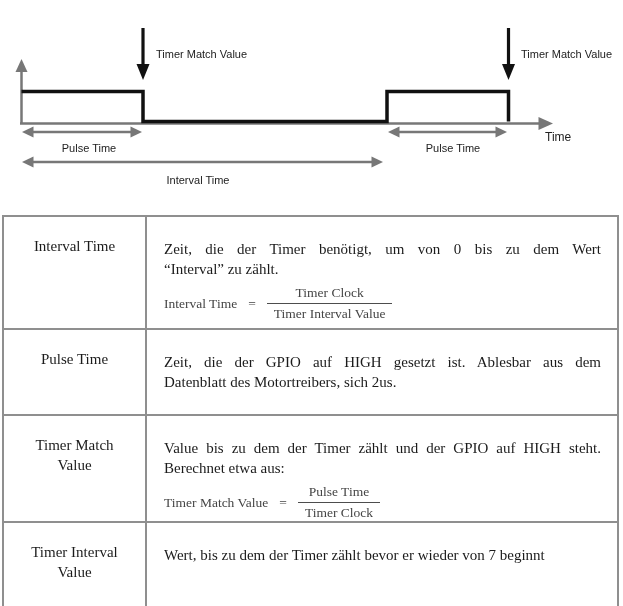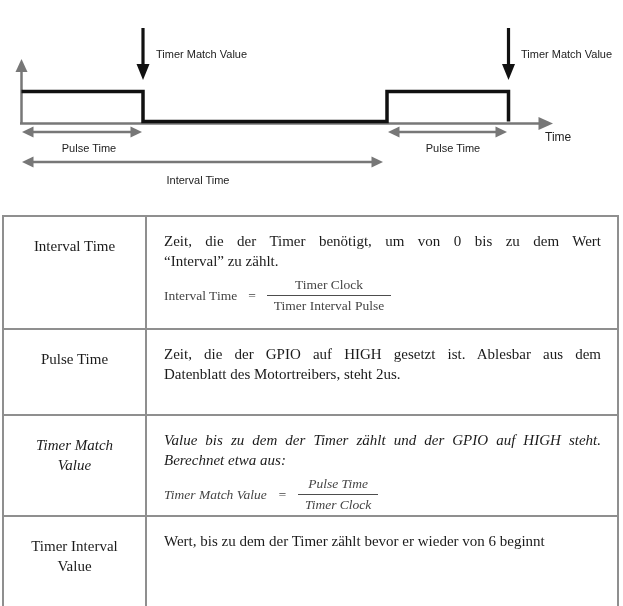--- a/index.html
+++ b/index.html
@@ -16,23 +16,23 @@
   .lbl   { font-size:11px; }
   .time-lbl { font-size:12px; }
 
   table.termtable {
     position:absolute; top:215px; left:2px;
     border-collapse:collapse; table-layout:fixed; width:615px;
     font-size:15px; line-height:20px; color:#1b1b1b;
   }
   table.termtable td { border:2px solid #8f8f8f; vertical-align:top; overflow:hidden; }
   tr.r1 { height:113px; } tr.r2 { height:86px; }
-  tr.r3 { height:101px;font-style:italic; } tr.r4 { height:108px; }
+  tr.r3 { height:101px; } tr.r4 { height:108px; }
   td.term { text-align:center; padding-top:19px; }
-  td.desc { padding:14px 16px 0 17px; }
+  td.desc { padding:22px 16px 0 17px; }
   .jline { text-align:justify; text-align-last:justify; }
   .formula {
     display:flex; align-items:center; margin-top:6px;
     color:#454545; font-size:13.5px; line-height:16px;
   }
   .formula .eq { margin:0 11px; }
   .frac { display:inline-block; text-align:center; }
   .frac .num { padding:0 7px 2px; border-bottom:1.5px solid #4d4d4d; }
   .frac .den { padding:2px 7px 0; }
 </style>
@@ -100,33 +100,33 @@
       <div>Interval Time</div>
     </td>
     <td class="desc">
       <div class="jline">Zeit, die der Timer benötigt, um von 0 bis zu dem Wert</div>
       <div>“Interval” zu zählt.</div>
       <div class="formula">
         <span>Interval Time</span>
         <span class="eq">=</span>
         <span class="frac">
           <div class="num">Timer Clock</div>
-          <div class="den">Timer Interval Pulse</div>
+          <div class="den">Timer Interval Value</div>
         </span>
       </div>
     </td>
   </tr>
 
   <tr class="r2">
     <td class="term">
       <div>Pulse Time</div>
     </td>
     <td class="desc">
       <div class="jline">Zeit, die der GPIO auf HIGH gesetzt ist. Ablesbar aus dem</div>
-      <div>Datenblatt des Motortreibers, steht 2us.</div>
+      <div>Datenblatt des Motortreibers, sich 2us.</div>
     </td>
   </tr>
 
   <tr class="r3">
     <td class="term">
       <div>Timer Match</div>
       <div>Value</div>
     </td>
     <td class="desc">
       <div class="jline">Value bis zu dem der Timer zählt und der GPIO auf HIGH steht.</div>
@@ -141,17 +141,17 @@
       </div>
     </td>
   </tr>
 
   <tr class="r4">
     <td class="term">
       <div>Timer Interval</div>
       <div>Value</div>
     </td>
     <td class="desc">
-      <div>Wert, bis zu dem der Timer zählt bevor er wieder von 6 beginnt</div>
+      <div>Wert, bis zu dem der Timer zählt bevor er wieder von 7 beginnt</div>
     </td>
   </tr>
 </tbody>
   </table>
 
 </body></html>

